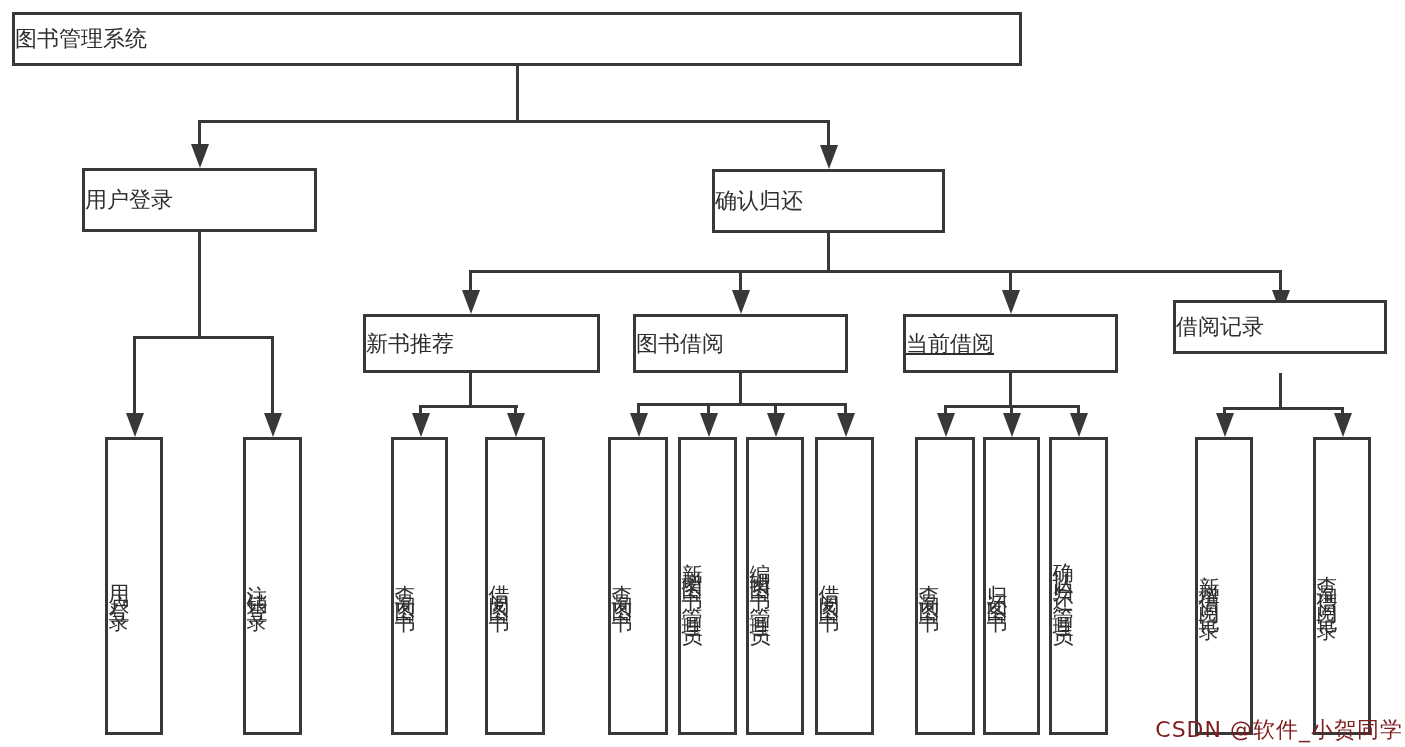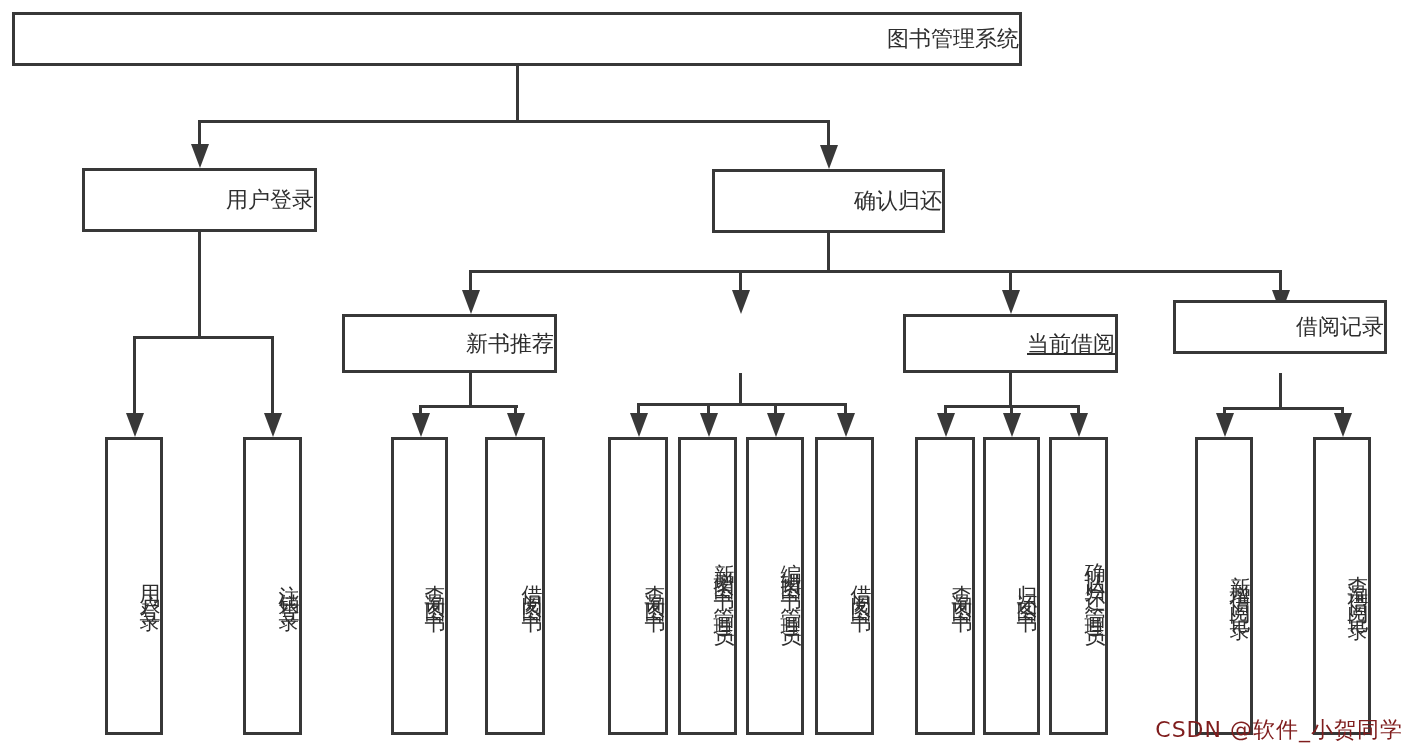--- a/index.html
+++ b/index.html
@@ -1,32 +1,32 @@
 <!DOCTYPE html>
 <html><head>
 <meta charset="utf-8">
 <style>
   html,body{margin:0;padding:0;background:#ffffff;}
   .canvas{position:relative;width:1405px;height:747px;background:#ffffff;overflow:hidden;
           font-family:"DejaVu Sans","Liberation Sans",sans-serif;}
   .node{position:absolute;border:3px solid #383838;background:#ffffff;box-sizing:border-box;
-        display:flex;align-items:center;justify-content:flex-end;color:#2e2e2e;z-index:2;}
+        display:flex;align-items:center;justify-content:flex-start;color:#2e2e2e;z-index:2;}
   .h{font-size:22px;}
   .v{top:437px;height:298px;}
   .v span{writing-mode:vertical-rl;text-orientation:mixed;font-size:21px;letter-spacing:9px;line-height:1;}
   .line{position:absolute;background:#383838;z-index:1;}
   .arrow{position:absolute;width:0;height:0;border-left:9px solid transparent;
          border-right:9px solid transparent;border-top:24px solid #383838;z-index:1;}
   .watermark{position:absolute;top:715px;right:2px;font-size:22px;color:#7f1d1d;
              letter-spacing:1px;z-index:5;white-space:nowrap;}
 
   #n-root   {left:12px;  top:12px;  width:1010px;height:54px;}
   #n-login  {left:82px;  top:168px; width:235px; height:64px;}
   #n-mgmt   {left:712px; top:169px; width:233px; height:64px;}
-  #n-rec    {left:342px; top:314px; width:215px; height:59px;}
+  #n-rec    {left:363px; top:314px; width:237px; height:59px;}
   #n-borrow {left:633px; top:314px; width:215px; height:59px;}
   #n-current{left:903px; top:314px; width:215px; height:59px;text-decoration:underline;}
   #n-records{left:1173px;top:300px; width:214px; height:54px;}
 
   #n-l-login     {left:105px; width:58px;}
   #n-l-logout    {left:243px; width:59px;}
   #n-l-rec-query {left:391px; width:57px;}
   #n-l-rec-borrow{left:485px; width:60px;}
   #n-l-bb-query  {left:608px; width:60px;}
   #n-l-bb-add    {left:678px; width:59px;}
@@ -49,20 +49,23 @@
 
   <div class="node h" id="n-login">
     <span>用户登录</span>
   </div>
   <div class="node h" id="n-mgmt">
     <span>确认归还</span>
   </div>
 
   <div class="node h" id="n-rec">
     <span>新书推荐</span>
+  </div>
+  <div class="node h" id="n-borrow">
+    <span>图书借阅</span>
   </div>
   <div class="node h" id="n-current">
     <span>当前借阅</span>
   </div>
   <div class="node h" id="n-records">
     <span>借阅记录</span>
   </div>
 
   <div class="node v" id="n-l-login">
     <span>用户登录</span>

